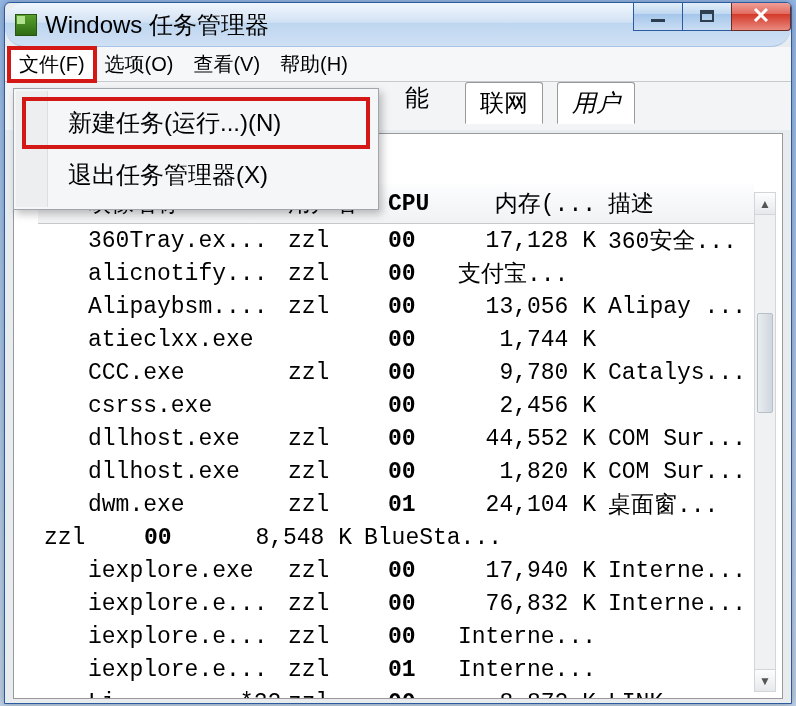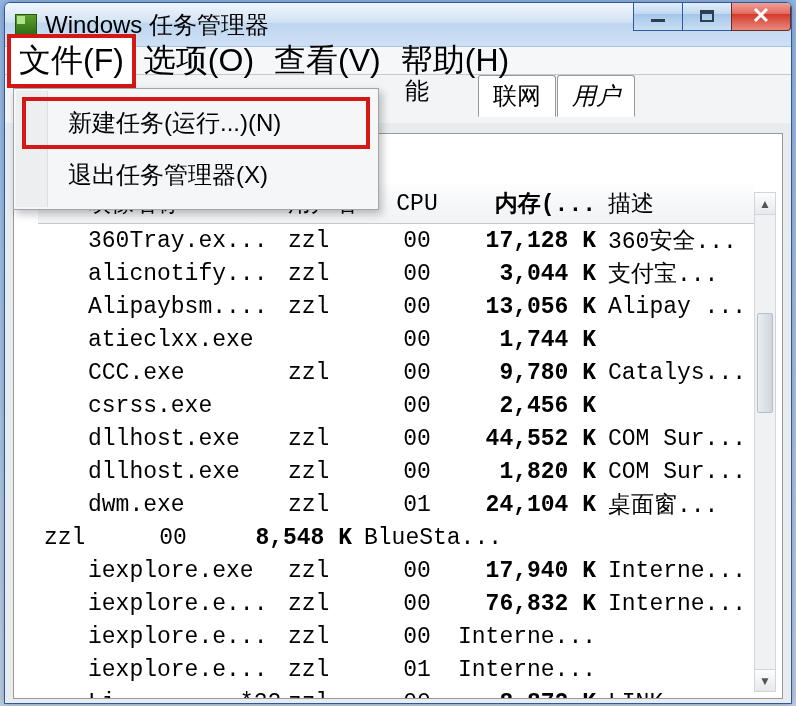--- a/index.html
+++ b/index.html
@@ -30,20 +30,21 @@
     box-shadow: 0 0 8px rgba(0,0,0,0.3);
     overflow: hidden;
   }
   .titlebar {
     height: 44px;
     background: linear-gradient(#f0f6fd, #d2e2f4 45%, #bed6f0 46%, #cfe0f4);
     border-bottom: 1px solid #a9c4e6;
     display: flex;
     align-items: center;
     position: relative;
+    border-radius: 20px;
   }
   .titlebar .app-icon {
     width: 22px;
     height: 22px;
     margin: 0 8px 0 10px;
     background: linear-gradient(#5aa02e, #2f6b14);
     border: 1px solid #2a5510;
     position: relative;
   }
   .titlebar .app-icon::before {
@@ -99,27 +100,27 @@
     border: 2px solid #2c3e50;
     border-top-width: 4px;
   }
   .win-btn.close span {
     color: #fff;
     font-size: 22px;
     font-weight: bold;
     line-height: 1;
   }
   .menubar {
-    height: 28px;
+    height: 35px;
     background: #f5f7f9;
     border-bottom: 1px solid #c7cacc;
     display: flex;
     align-items: center;
     padding-left: 4px;
-    font-size: 32px;
+    font-size: 20px;
     position: relative;
     z-index: 5;
   }
   .menubar .menu-item {
     padding: 3px 10px;
     cursor: default;
   }
   .menubar .menu-item.file {
     outline: 4px solid #d31815;
     outline-offset: -2px;
@@ -200,22 +201,22 @@
     border-bottom: 1px solid #c7cacc;
     background: linear-gradient(#fdfdfe, #f0f2f4);
   }
   .proc-header .col, .proc-row .col {
     padding: 2px 6px;
     white-space: nowrap;
     overflow: hidden;
   }
   .col-name { width: 200px; margin-left: 44px; }
   .col-user { width: 100px; }
-  .col-cpu  { width: 70px; text-align: center; }
-  .col-mem  { width: 150px; text-align: right; padding-right: 10px; font-weight: bold; }
+  .col-cpu  { width: 70px; text-align: left; font-weight: bold; }
+  .col-mem  { width: 150px; text-align: right; padding-right: 10px; }
   .col-desc { flex: 1; }
   .proc-body .proc-row {
     display: flex;
     height: 33px;
     align-items: center;
   }
   .scrollbar {
     position: absolute;
     right: 6px;
     top: 58px;
@@ -250,21 +251,21 @@
     background: linear-gradient(90deg, #e9edf1, #cfd6dd);
     border: 1px solid #b7bfc7;
     border-radius: 2px;
   }
   .tabbar .visible-tab {
     position: absolute;
     top: 0px;
     font-size: 24px;
   }
   .tab-vis-1 { left: 400px; }
-  .tab-vis-2 { left: 473px; }
+  .tab-vis-2 { left: 460px; }
   .tab-vis-3 { left: 552px; font-style: italic; }
 </style>
 </head>
 <body>
 
 <div class="desktop">
   <div class="window">
 
     <div class="titlebar">
       <span class="app-icon"></span>
@@ -310,21 +311,20 @@
               <div class="col col-name">360Tray.ex...</div>
               <div class="col col-user">zzl</div>
               <div class="col col-cpu">00</div>
               <div class="col col-mem">17,128 K</div>
               <div class="col col-desc">360安全...</div>
             </div>
             <div class="proc-row">
               <div class="col col-name">alicnotify...</div>
               <div class="col col-user">zzl</div>
               <div class="col col-cpu">00</div>
-              <div class="col col-mem">3,044 K</div>
               <div class="col col-desc">支付宝...</div>
             </div>
             <div class="proc-row">
               <div class="col col-name">Alipaybsm....</div>
               <div class="col col-user">zzl</div>
               <div class="col col-cpu">00</div>
               <div class="col col-mem">13,056 K</div>
               <div class="col col-desc">Alipay ...</div>
             </div>
             <div class="proc-row">

